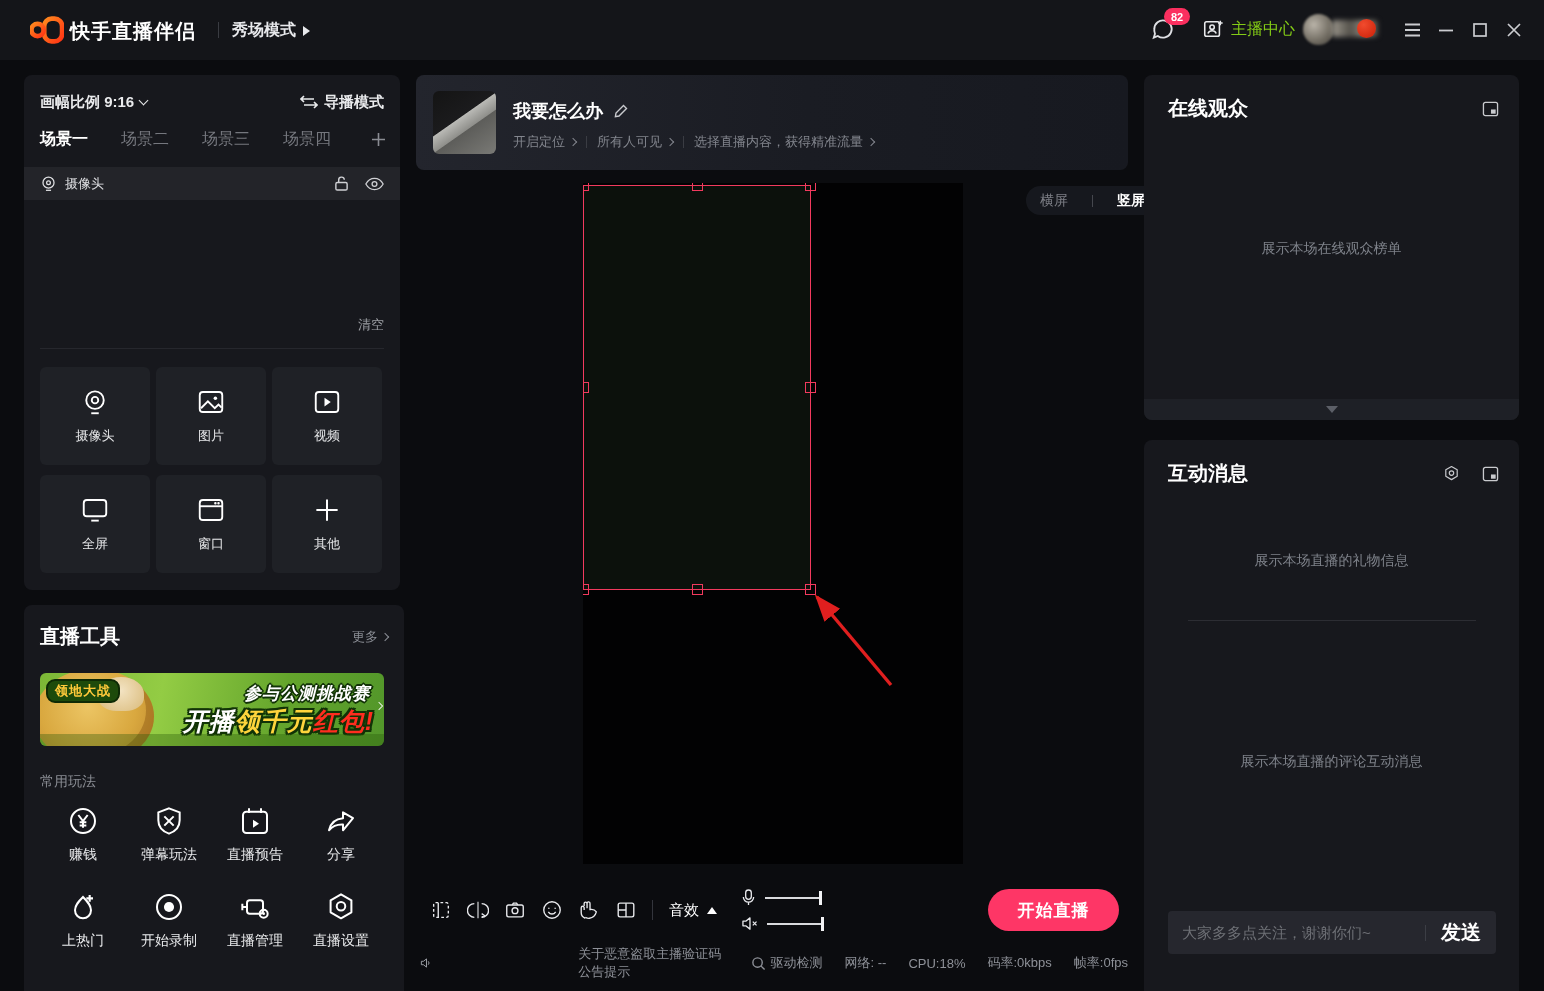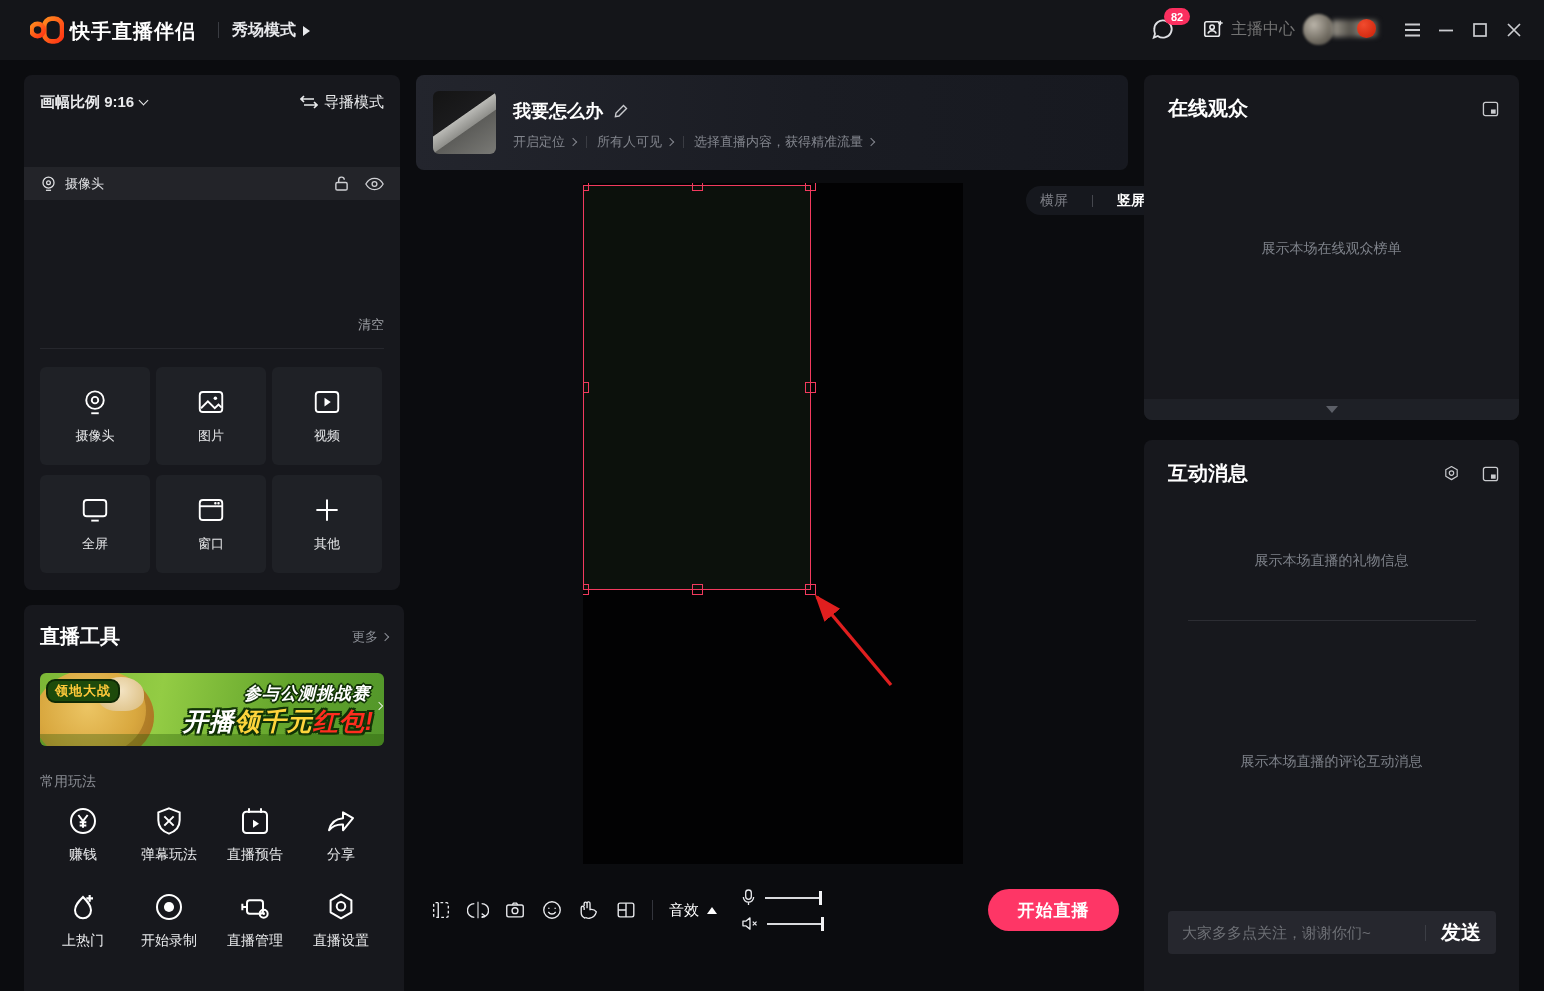--- a/index.html
+++ b/index.html
@@ -9,33 +9,33 @@
 
   
   .topbar { position:absolute; left:0; top:0; width:1544px; height:60px; background:#141519; }
   .logo { position:absolute; left:30px; top:14px; width:34px; height:32px; }
   .app-title { position:absolute; left:70px; top:18px; font-size:20px; font-weight:bold; letter-spacing:1px; }
   .title-sep { position:absolute; left:218px; top:22px; width:1px; height:16px; background:#3a3c42; }
   .mode-switch { position:absolute; left:232px; top:20px; font-size:16px; font-weight:bold; color:#e8e9ec; display:flex; align-items:center; gap:7px; cursor:pointer; }
   .tri-right { width:0; height:0; border-top:5px solid transparent; border-bottom:5px solid transparent; border-left:7px solid #e8e9ec; }
   .bubble-wrap { position:absolute; left:1150px; top:16px; width:40px; height:30px; cursor:pointer; }
   .badge { position:absolute; left:14px; top:-8px; min-width:26px; height:17px; background:#fb2f5f; border-radius:9px; font-size:11px; font-weight:bold; color:#fff; display:flex; align-items:center; justify-content:center; padding:0 5px; }
-  .anchor-center { position:absolute; left:1202px; top:18px; display:flex; align-items:center; gap:7px; font-size:16px; color:#737373; cursor:pointer; }
+  .anchor-center { position:absolute; left:1202px; top:18px; display:flex; align-items:center; gap:7px; font-size:16px; color:#84cc16; cursor:pointer; }
   .avatar { position:absolute; left:1303px; top:14px; width:31px; height:31px; border-radius:50%; background:radial-gradient(circle at 35% 35%, #b9b3a8, #6f6a60 60%, #3c3a36); filter:blur(1px); cursor:pointer; }
   .blur-name { position:absolute; left:1332px; top:20px; width:46px; height:17px; border-radius:3px; background:linear-gradient(90deg,#9b968c,#55524b 40%,#8e8a80 70%,#4a4842); filter:blur(2.5px); }
   .red-emoji { position:absolute; left:1357px; top:19px; width:19px; height:19px; border-radius:50%; background:radial-gradient(circle at 35% 30%, #f14b2e, #ca1f06); }
   .win-btn { position:absolute; top:20px; width:20px; height:20px; display:flex; align-items:center; justify-content:center; color:#cbccd0; cursor:pointer; }
 
   
   .card { position:absolute; background:#17181d; border-radius:8px; }
 
   
   .sc-head { position:absolute; left:16px; top:16px; right:16px; height:22px; display:flex; justify-content:space-between; align-items:center; font-size:15px; color:#e9eaec; }
   .aspect { display:flex; align-items:center; gap:6px; cursor:pointer; font-weight:bold; }
-  .director { display:flex; align-items:center; gap:6px; cursor:pointer; font-weight:normal; }
+  .director { display:flex; align-items:center; gap:6px; cursor:pointer; font-weight:bold; }
   .tabs { position:absolute; left:16px; top:54px; right:14px; display:flex; align-items:center; }
   .tab { font-size:16px; color:#75777e; margin-right:33px; cursor:pointer; }
   .tab.active { color:#ffffff; font-weight:bold; }
   .tab-add { margin-left:auto; color:#8a8c93; cursor:pointer; display:flex; }
   .source-row { position:absolute; left:0; top:92px; width:376px; height:33px; background:#232429; display:flex; align-items:center; padding:0 16px; gap:8px; font-size:13px; color:#dfe0e3; cursor:pointer; }
   .source-row .right-ics { margin-left:auto; display:flex; gap:16px; align-items:center; }
   .clear-link { position:absolute; right:16px; top:241px; font-size:13px; color:#9fa1a7; cursor:pointer; }
   .sc-divider { position:absolute; left:16px; right:16px; top:273px; height:1px; background:#26272d; }
   .tile { position:absolute; width:110px; height:98px; background:#1f2126; border-radius:6px; display:flex; flex-direction:column; align-items:center; justify-content:center; gap:10px; cursor:pointer; }
   .tile .lab { font-size:13px; color:#e7e8ea; }
@@ -190,20 +190,31 @@
         <span class="chev-down"></span>
       </div>
       <div class="director">
         <svg class="ic" width="18" height="14" viewBox="0 0 18 14" fill="none" stroke="#e9eaec" stroke-width="1.6">
           <path d="M4 1L1 4l3 3M1 4h13M14 7l3 3-3 3M17 10H4"></path>
         </svg>
         <span>导播模式</span>
       </div>
     </div>
 
+    <div class="tabs">
+      <span class="tab active">场景一</span>
+      <span class="tab">场景二</span>
+      <span class="tab">场景三</span>
+      <span class="tab">场景四</span>
+      <span class="tab-add">
+        <svg class="ic" width="15" height="15" viewBox="0 0 15 15" stroke="#8a8c93" stroke-width="1.6">
+            <path d="M7.5 1v13M1 7.5h13"></path>
+          </svg>
+      </span>
+    </div>
 
     <div class="source-row">
       <svg class="ic" width="17" height="17" viewBox="0 0 20 20" fill="none" stroke="#dfe0e3" stroke-width="1.5">
         <circle cx="10" cy="9" r="6.5"></circle>
           <circle cx="10" cy="9" r="2.2"></circle>
           <path d="M7 18h6"></path>
       </svg>
       <span>摄像头</span>
       <span class="right-ics">
         <svg class="ic" width="15" height="17" viewBox="0 0 16 18" fill="none" stroke="#cfd0d4" stroke-width="1.5">
@@ -462,20 +473,38 @@
             <path d="M12.5 6l4 4M16.5 6l-4 4"></path>
         </svg>
         <div class="slider">
             <div class="knob"></div>
           </div>
       </div>
     </div>
     <div class="start-btn">开始直播</div>
   </div>
 
+  <div class="statusbar">
+    <svg class="ic sp" width="16" height="14" viewBox="0 0 18 16" fill="none" stroke="#9fa2a8" stroke-width="1.4">
+      <path d="M2 5.5h3L9.5 2v12L5 10.5H2z" stroke-linejoin="round"></path>
+        <path d="M12 5.5a3.5 3.5 0 0 1 0 5"></path>
+    </svg>
+    <span class="st-notice">关于恶意盗取主播验证码公告提示</span>
+    <span class="st-item">
+      <svg class="ic" width="15" height="15" viewBox="0 0 16 16" fill="none" stroke="#8e9198" stroke-width="1.5">
+        <circle cx="7" cy="7" r="5"></circle>
+          <path d="M10.8 10.8L14.5 14.5"></path>
+      </svg>
+      <span>驱动检测</span>
+    </span>
+    <span class="st-item">网络: --</span>
+    <span class="st-item">CPU:18%</span>
+    <span class="st-item">码率:0kbps</span>
+    <span class="st-item">帧率:0fps</span>
+  </div>
 
   <div class="card" style="left:1144px; top:75px; width:375px; height:345px;">
     <div class="panel-head">
       <div class="panel-title">在线观众</div>
       <div class="ph-icons">
         <svg class="ic" width="17" height="16" viewBox="0 0 18 17" fill="none" stroke="#c9cace" stroke-width="1.4">
           <rect x="1.5" y="1.5" width="15" height="14" rx="2"></rect>
             <rect x="9.5" y="9" width="5" height="4.5" fill="#c9cace" stroke="none"></rect>
         </svg>
       </div>

